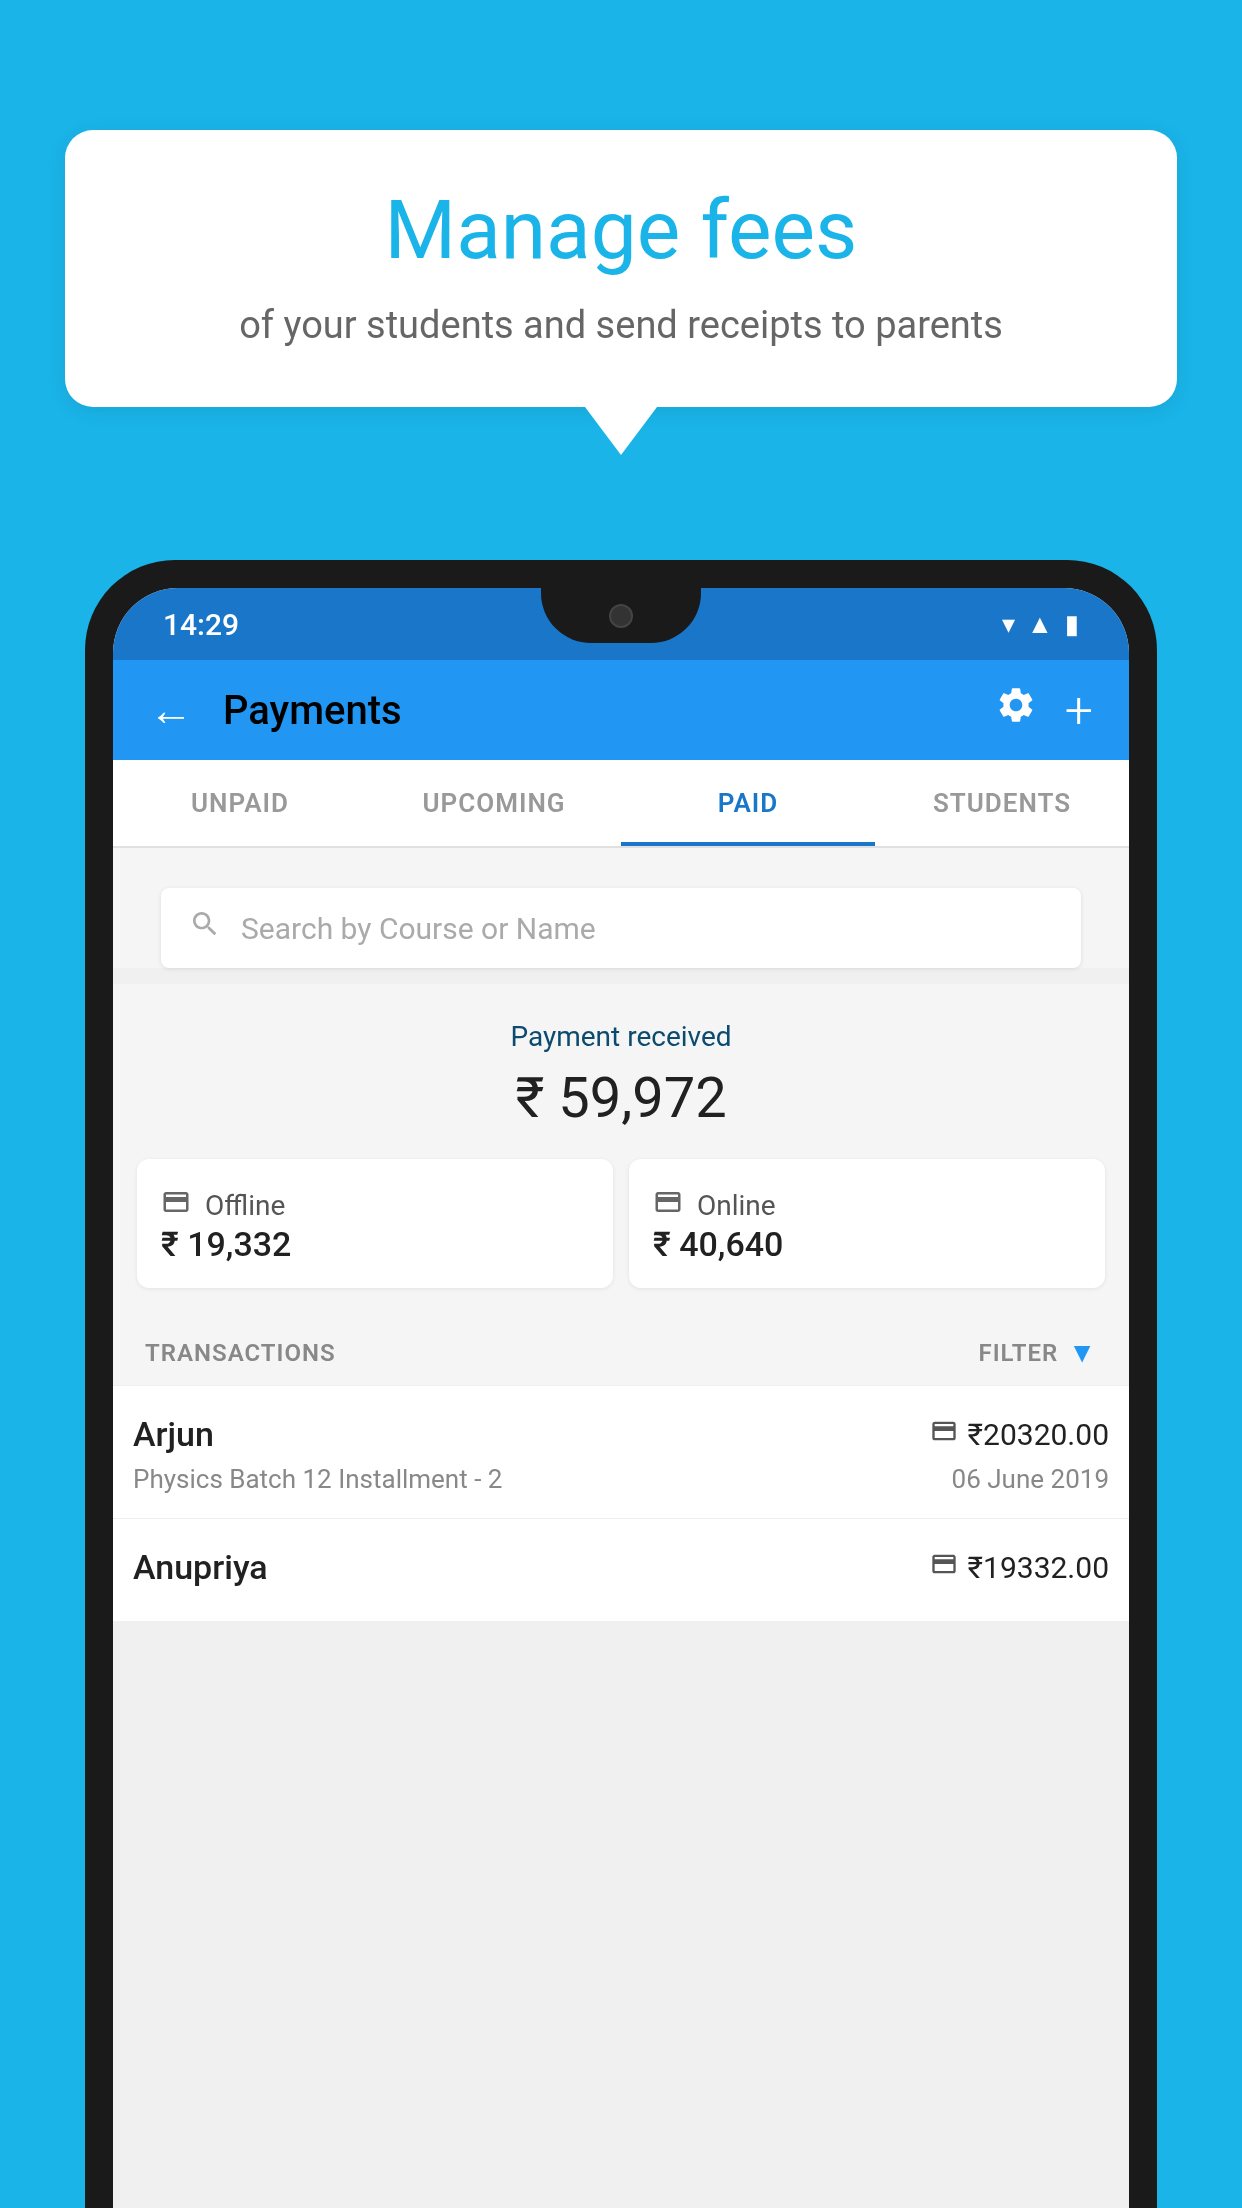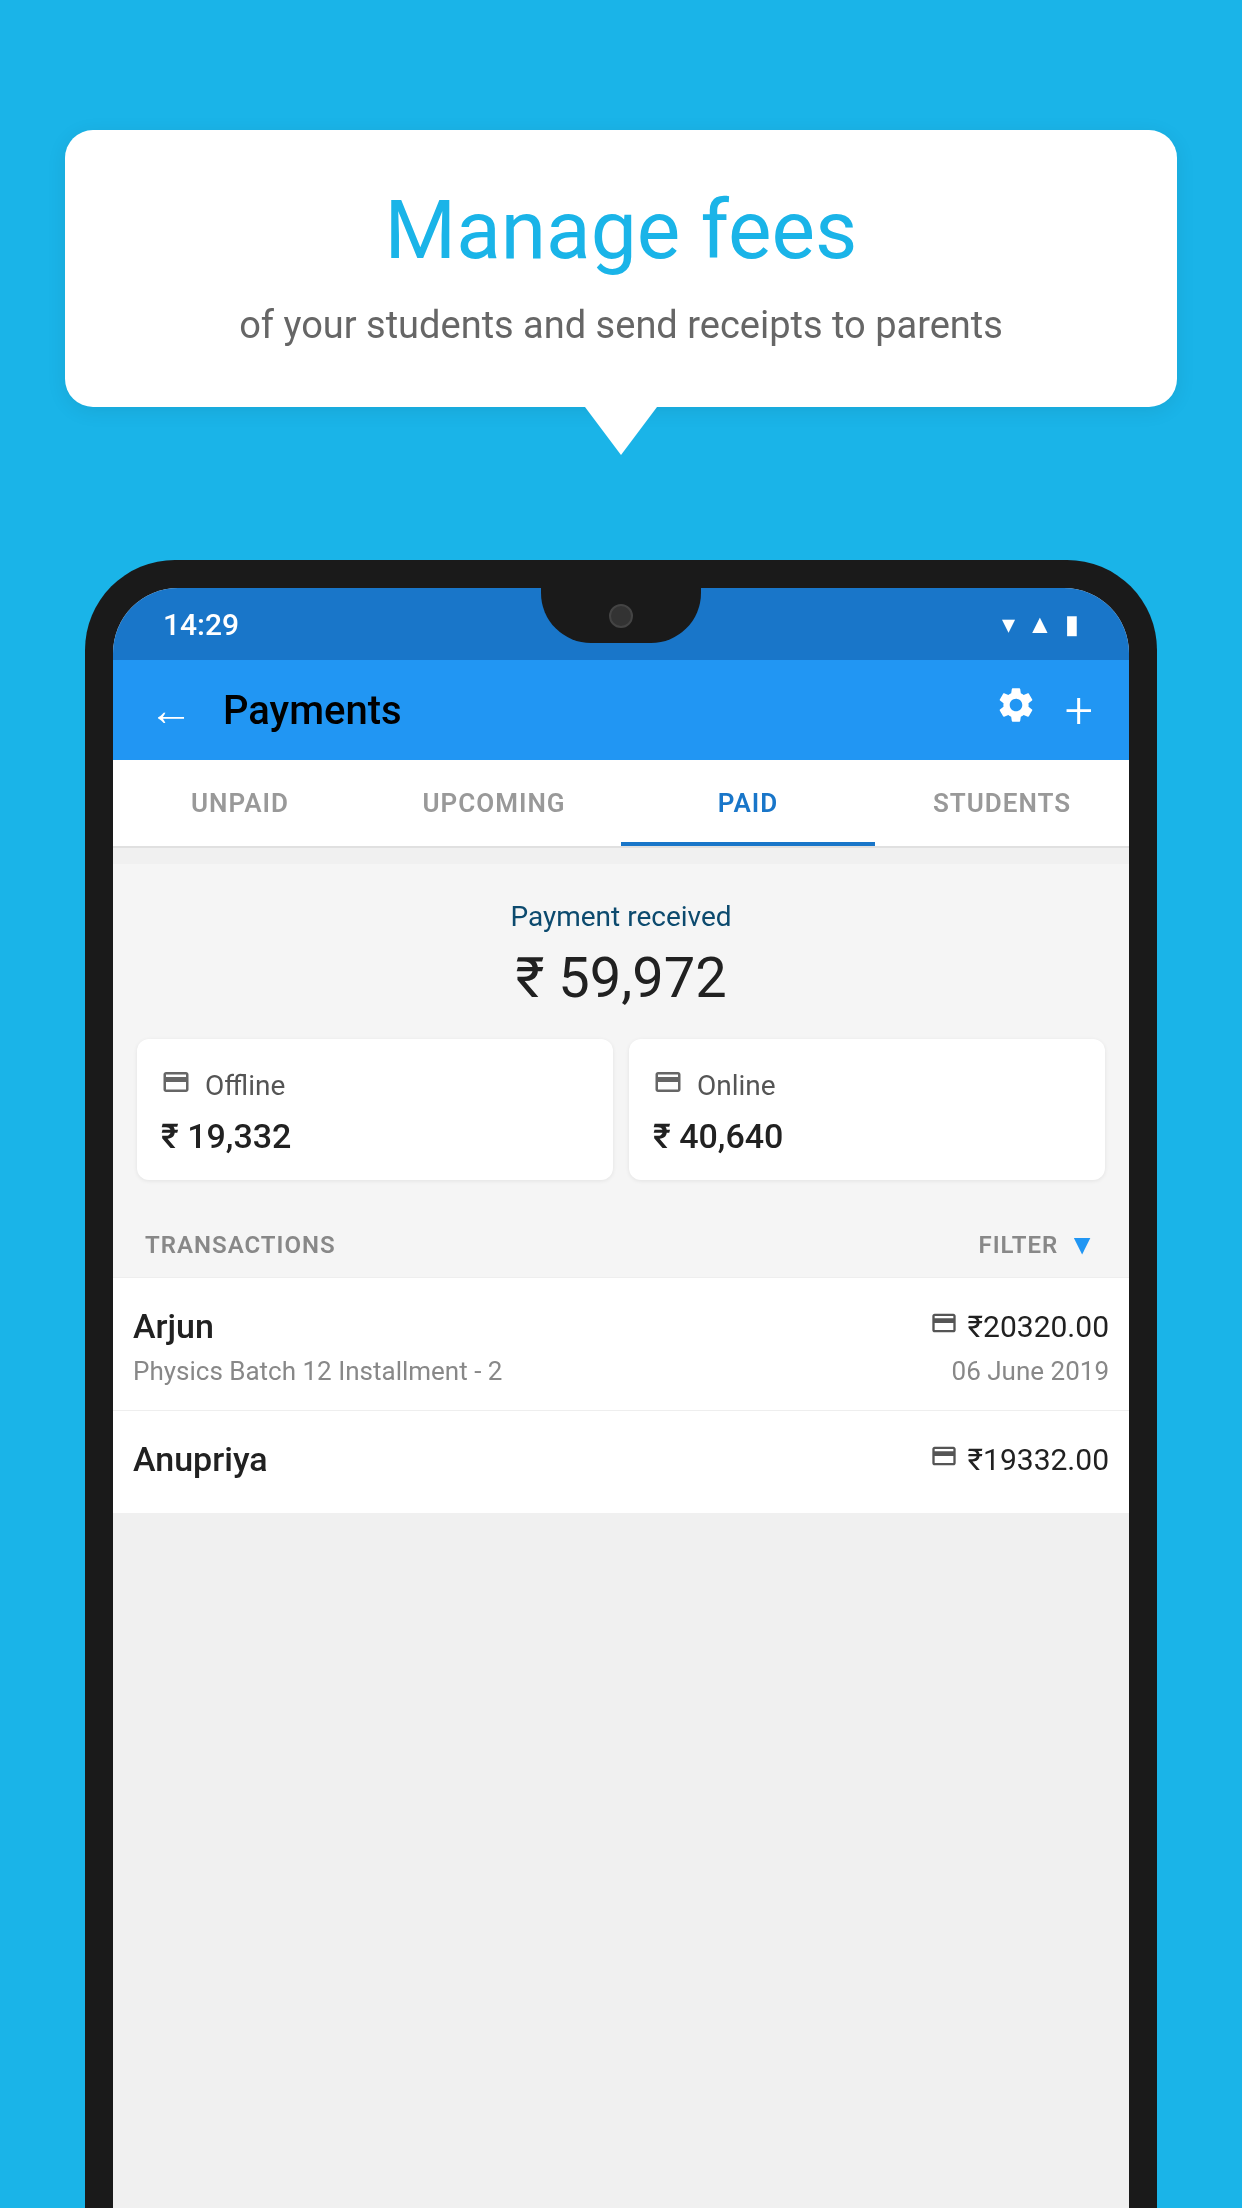--- a/index.html
+++ b/index.html
@@ -250,21 +250,20 @@
       background: #f5f5f5;
     }
 
     .payment-card {
       flex: 1;
       background: #fff;
       border-radius: 12px;
       padding: 28px 24px 24px;
       display: flex;
       flex-direction: column;
-      gap: 12px;
       box-shadow: 0 1px 4px rgba(0,0,0,0.08);
     }
 
     .card-header {
       display: flex;
       align-items: center;
       gap: 14px;
       color: #555;
       font-size: 28px;
     }
@@ -398,20 +397,30 @@
       </div>
     </div>
 
     <div class="tabs-bar">
       <div class="tab-item">UNPAID</div>
       <div class="tab-item">UPCOMING</div>
       <div class="tab-item active">PAID</div>
       <div class="tab-item">STUDENTS</div>
     </div>
 
+    <div style="background:#f5f5f5; padding: 20px 24px 0;">
+      <div class="search-container">
+        <span class="search-icon-wrap">
+          <svg width="32" height="32" viewBox="0 0 24 24" fill="#aaa">
+            <path d="M15.5 14h-.79l-.28-.27C15.41 12.59 16 11.11 16 9.5 16 5.91 13.09 3 9.5 3S3 5.91 3 9.5 5.91 16 9.5 16c1.61 0 3.09-.59 4.23-1.57l.27.28v.79l5 4.99L20.49 19l-4.99-5zm-6 0C7.01 14 5 11.99 5 9.5S7.01 5 9.5 5 14 7.01 14 9.5 11.99 14 9.5 14z"></path>
+          </svg>
+        </span>
+        <span class="search-placeholder">Search by Course or Name</span>
+      </div>
+    </div>
 
     <div class="payment-summary">
       <div class="payment-label">Payment received</div>
       <div class="payment-amount">₹ 59,972</div>
     </div>
 
     <div class="payment-cards">
       <div class="payment-card">
         <div class="card-header">
           <span class="card-icon">

